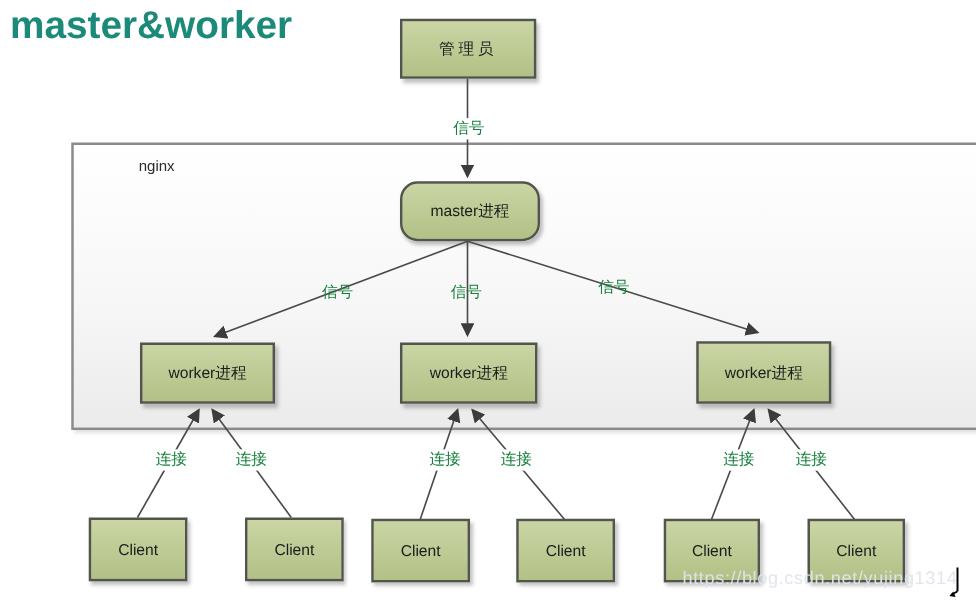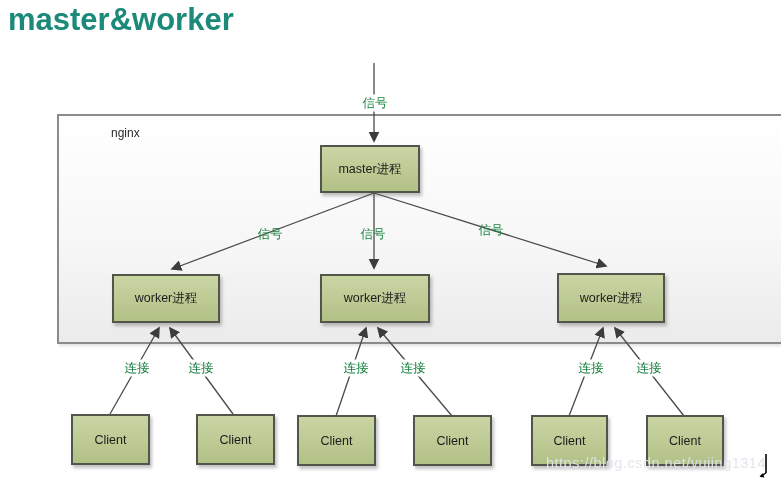--- a/index.html
+++ b/index.html
@@ -25,21 +25,21 @@
   .edges{position:absolute;left:0;top:0;z-index:2;}
   .node{
     position:absolute;box-sizing:border-box;
     background:linear-gradient(180deg,#cad5a4 0%,#b2c186 100%);
     border:2px solid #51554a;
     box-shadow:2px 3px 3px rgba(80,80,80,0.35);
     display:flex;align-items:center;justify-content:center;
     font-size:12.5px;color:#1c1c1c;z-index:3;white-space:nowrap;
   }
   #node-admin   {left:320px;top:15px; width:109px;height:48px;letter-spacing:3px;}
-  #node-master  {left:320px;top:145px;width:100px;height:48px;}
+  #node-master  {left:320px;top:145px;width:112px;height:48px;border-radius:14px;}
   #node-worker-0{left:112px;top:274px;width:108px;height:49px;}
   #node-worker-1{left:320px;top:274px;width:110px;height:49px;}
   #node-worker-2{left:557px;top:273px;width:108px;height:50px;}
   #node-client-0{left:71px; top:414px;width:79px;height:51px;}
   #node-client-1{left:196px;top:414px;width:79px;height:51px;}
   #node-client-2{left:297px;top:415px;width:79px;height:51px;}
   #node-client-3{left:413px;top:415px;width:79px;height:51px;}
   #node-client-4{left:531px;top:415px;width:77px;height:51px;}
   #node-client-5{left:646px;top:415px;width:78px;height:51px;}
   .edge-label{
@@ -88,20 +88,23 @@
       <line x1="374" y1="193" x2="606" y2="266" marker-end="url(#arw)"></line>
       <line x1="110" y1="414" x2="159" y2="328" marker-end="url(#arw)"></line>
       <line x1="233" y1="414" x2="170" y2="328" marker-end="url(#arw)"></line>
       <line x1="336" y1="416" x2="366" y2="328" marker-end="url(#arw)"></line>
       <line x1="452" y1="416" x2="378" y2="328" marker-end="url(#arw)"></line>
       <line x1="569" y1="416" x2="603" y2="328" marker-end="url(#arw)"></line>
       <line x1="684" y1="416" x2="615" y2="328" marker-end="url(#arw)"></line>
     </g>
   </svg>
 
+  <div class="node" id="node-admin">
+    <span>管理员</span>
+  </div>
   <div class="node" id="node-master">
     <span>master进程</span>
   </div>
   <div class="node" id="node-worker-0">
     <span>worker进程</span>
   </div>
   <div class="node" id="node-worker-1">
     <span>worker进程</span>
   </div>
   <div class="node" id="node-worker-2">

